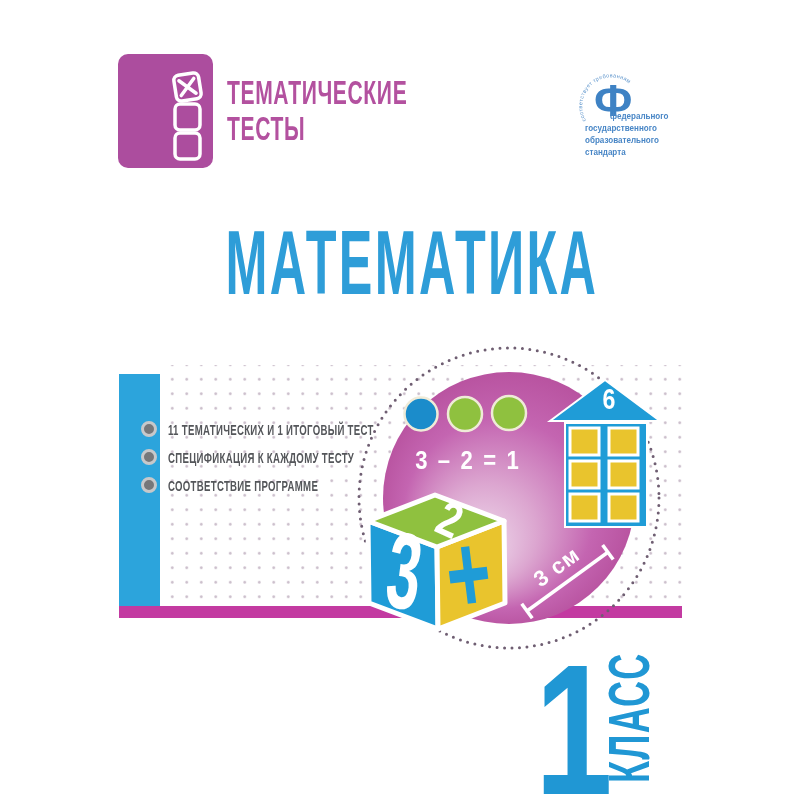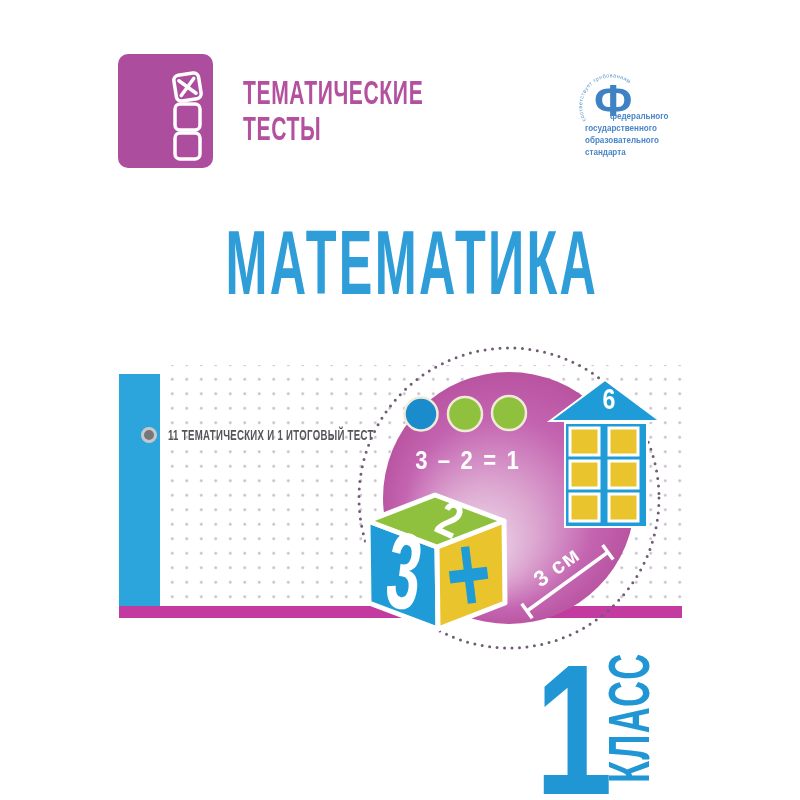--- a/index.html
+++ b/index.html
@@ -8,21 +8,21 @@
     position:relative; background:#ffffff; overflow:hidden;
     font-family:"Liberation Sans", sans-serif;
   }
   .abs { position:absolute; }
 
   
   .logo-box {
     left:118px; top:54px; width:95px; height:114px;
     background:#AC4D9E; border-radius:10px;
   }
-  .series-title { left:227px; top:74px;margin-left:16px; }
+  .series-title { left:227px; top:74px; }
   .series-title .line {
     font-size:34px; font-weight:bold; color:#B3519F; line-height:36px;
     letter-spacing:1px; transform:scaleX(0.62); transform-origin:0 0;
     white-space:nowrap;
   }
   .fgos-badge { left:578px; top:72px; }
 
   
   .main-title { left:12px; top:218px; width:800px; text-align:center; }
   .main-title span {
@@ -33,21 +33,21 @@
 
   
   .panel-dots {
     left:160px; top:365px; width:522px; height:241px;
     background-image:radial-gradient(circle, #CBBECB 1.2px, transparent 1.5px);
     background-size:14.5px 14.5px; background-position:5px 7px;
   }
   .blue-bar  { left:119px; top:374px; width:41px;  height:232px; background:#2CA4DC; }
   .magenta-bar { left:119px; top:606px; width:563px; height:12px; background:#C33AA1; }
   .feature-list { left:141px; top:421px; list-style:none; }
-  .feature-list li { display:flex; align-items:center; height:28.2px; }
+  .feature-list li { display:flex; height:28.2px; }
   .bullet {
     width:16px; height:16px; border-radius:50%;
     background:#76777A; border:3px solid #C7C8CA; margin-right:11px; flex:0 0 auto;
   }
   .feature-label {
     font-size:15.5px; font-weight:bold; color:#54565A; letter-spacing:0.5px;
     white-space:nowrap; transform:scaleX(0.62); transform-origin:0 50%;
   }
 
   
@@ -109,20 +109,28 @@
 </div>
 
 <div class="abs panel-dots"></div>
 <div class="abs blue-bar"></div>
 <div class="abs magenta-bar"></div>
 <ul class="abs feature-list">
   <li>
     <span class="bullet"></span>
     <span class="feature-label">11 ТЕМАТИЧЕСКИХ И 1 ИТОГОВЫЙ ТЕСТ</span>
   </li>
+  <li>
+    <span class="bullet"></span>
+    <span class="feature-label">СПЕЦИФИКАЦИЯ К КАЖДОМУ ТЕСТУ</span>
+  </li>
+  <li>
+    <span class="bullet"></span>
+    <span class="feature-label">СООТВЕТСТВИЕ ПРОГРАММЕ</span>
+  </li>
 </ul>
 
 <svg class="abs illu" width="800" height="800" viewBox="0 0 800 800">
   <defs>
     <radialGradient id="pg" gradientUnits="userSpaceOnUse" cx="509" cy="498" r="132" fx="472" fy="556">
       <stop offset="0" stop-color="#F2E4F1"></stop>
       <stop offset="0.38" stop-color="#DCA6D0"></stop>
       <stop offset="0.72" stop-color="#C465B1"></stop>
       <stop offset="1" stop-color="#B7519E"></stop>
     </radialGradient>

